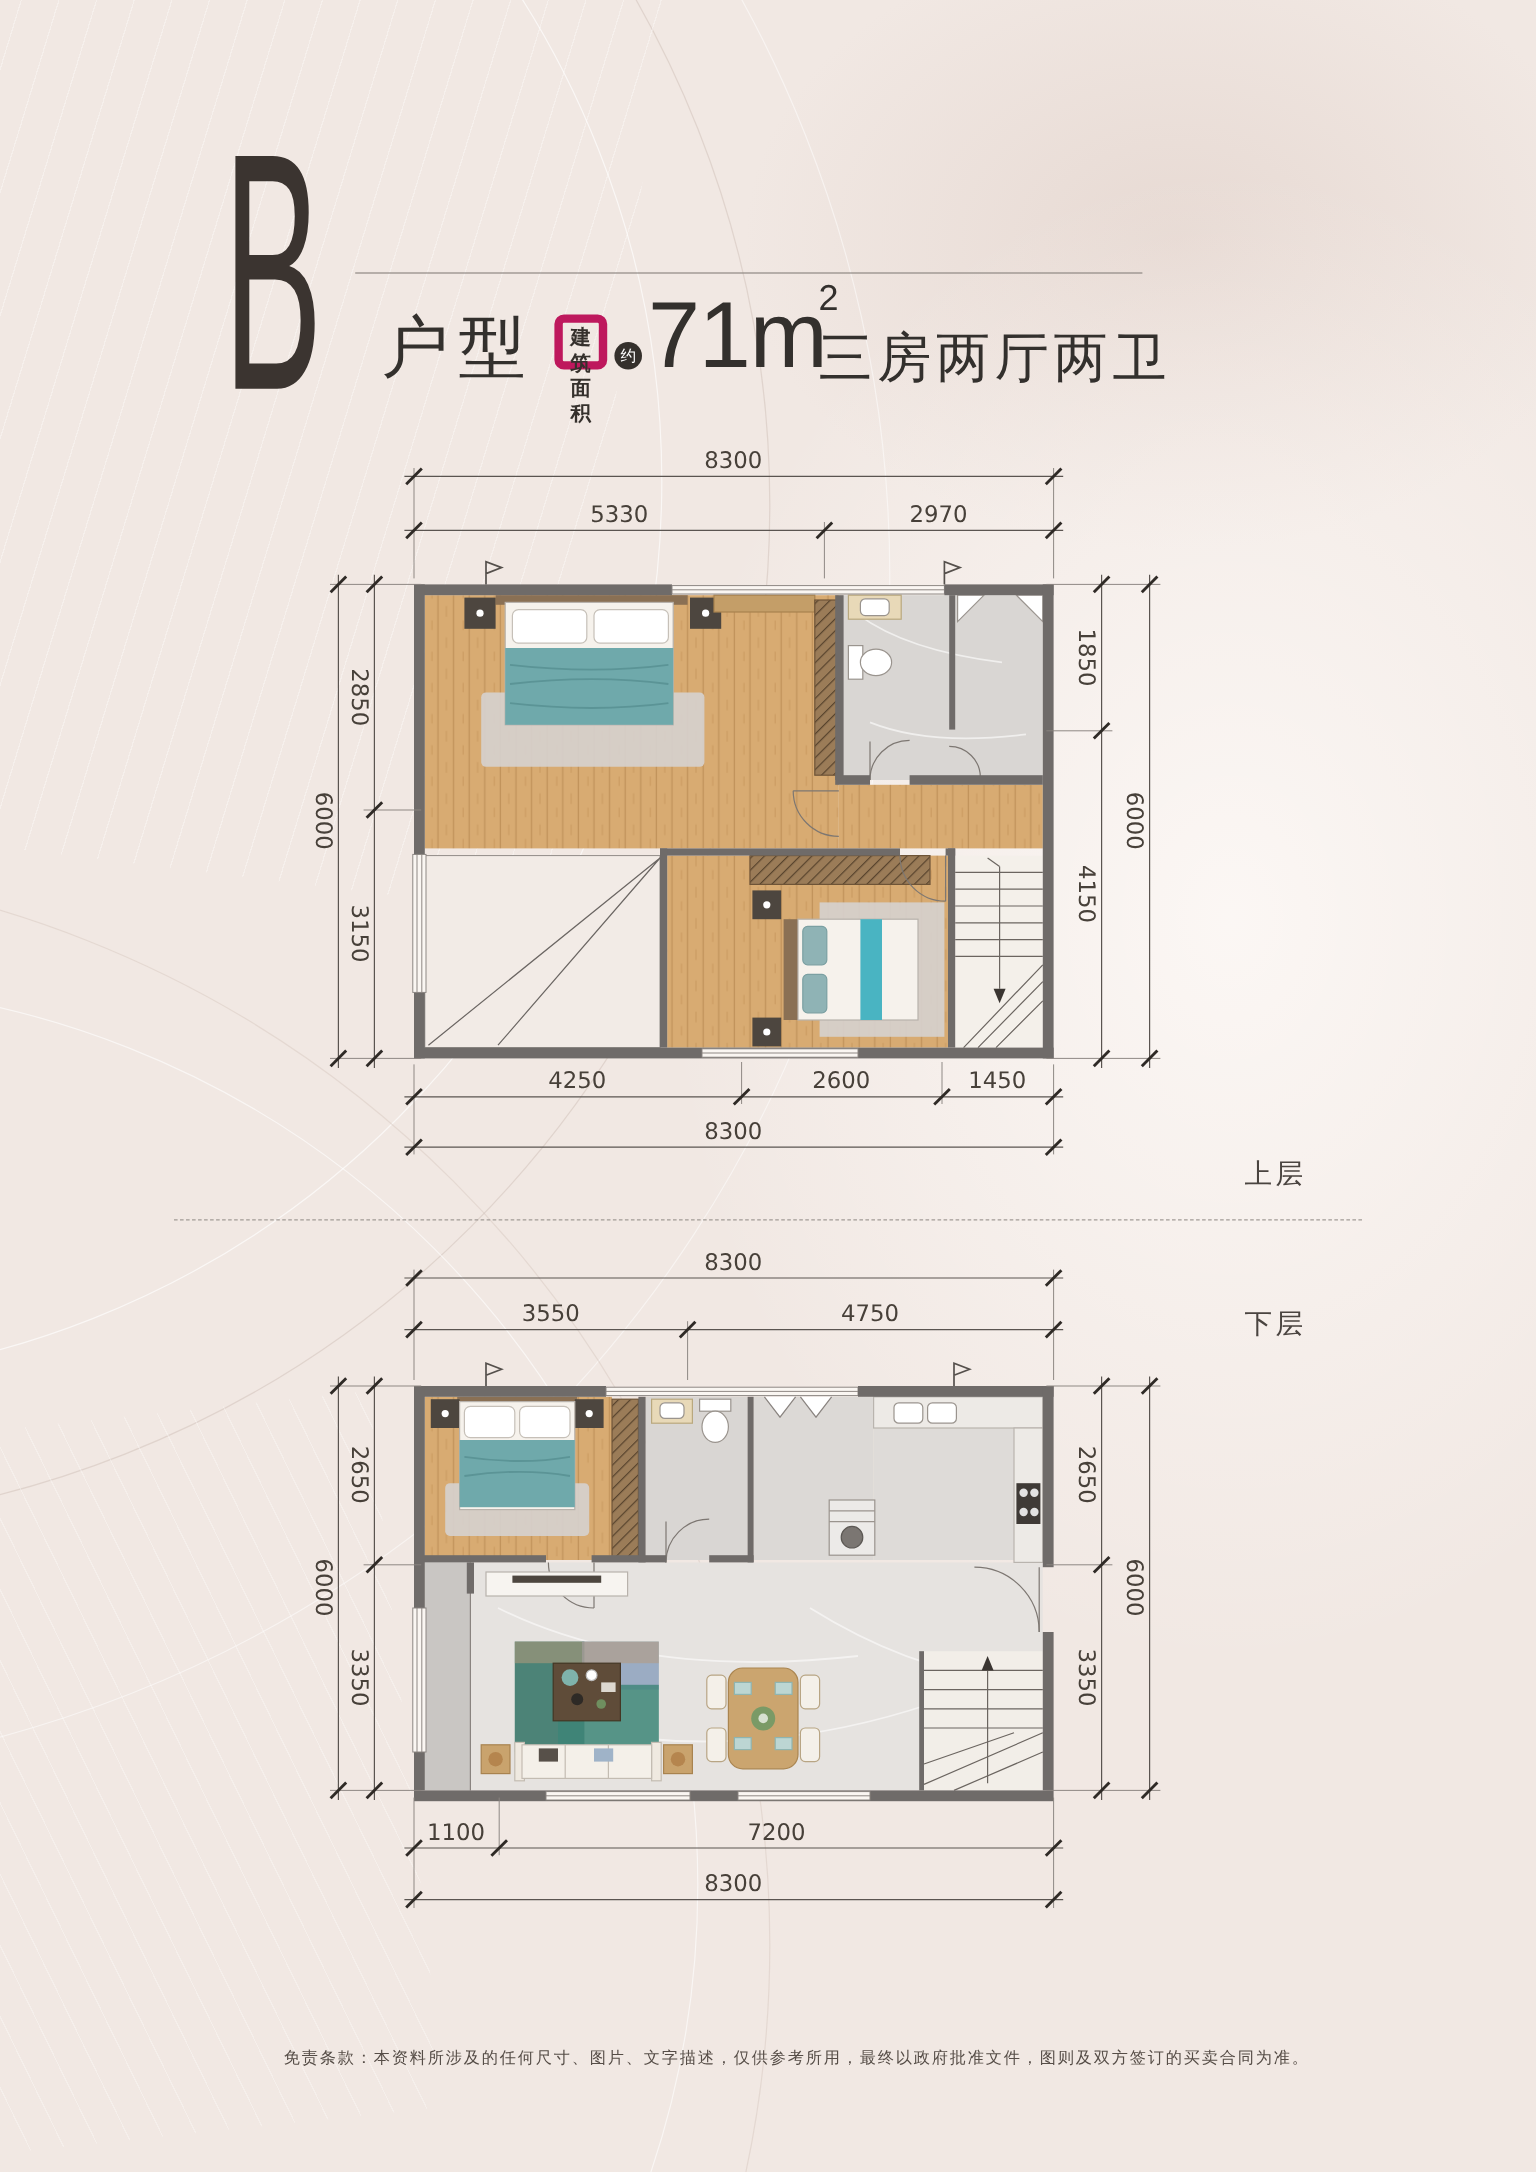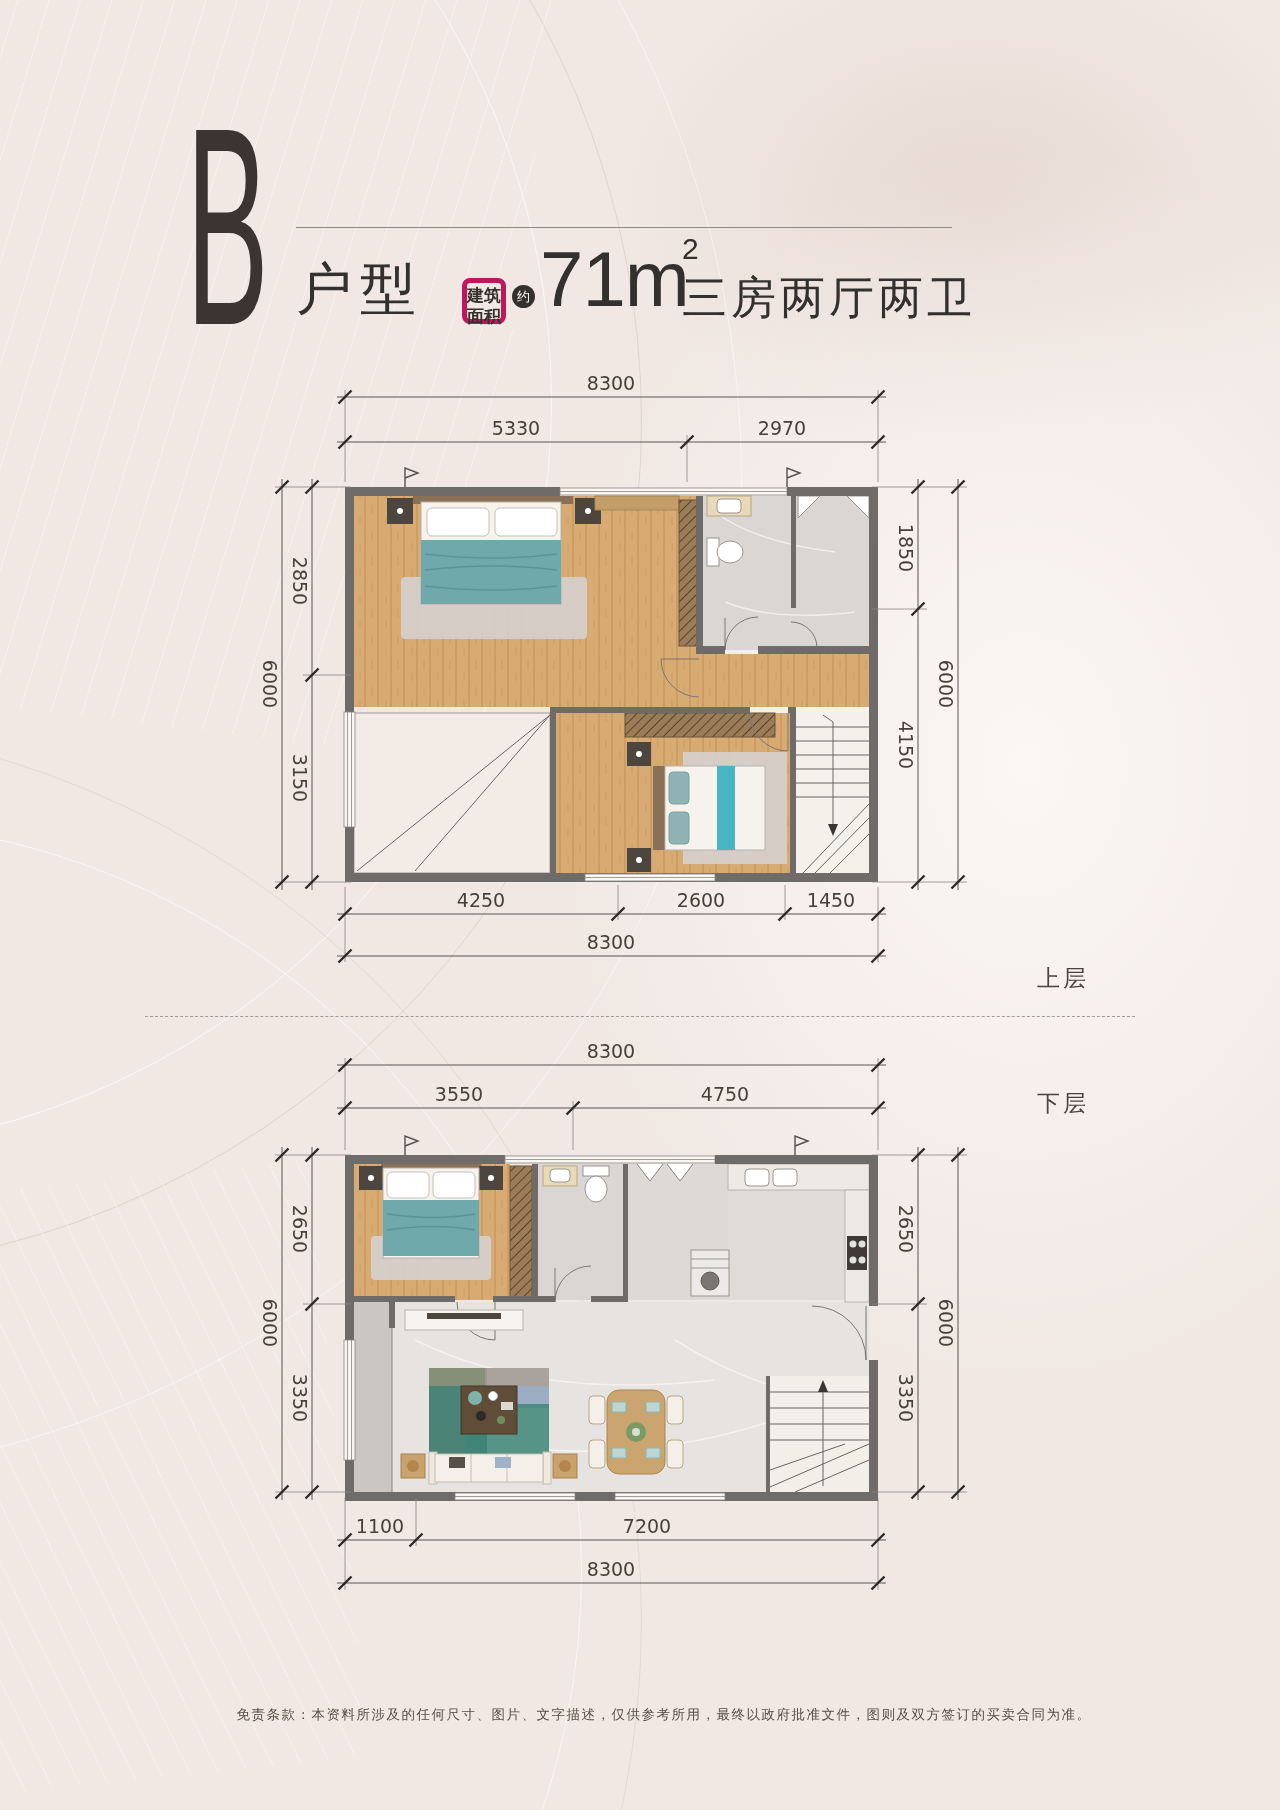--- a/index.html
+++ b/index.html
@@ -17,23 +17,23 @@
   .lines2{position:absolute;left:-90px;top:1180px;width:430px;height:600px;opacity:.5;transform:rotate(-6deg);
           background:repeating-linear-gradient(70deg,rgba(255,255,255,.6) 0 1px,rgba(255,255,255,0) 1px 26px);}
   .glow1{position:absolute;right:-220px;top:140px;width:950px;height:1250px;
          background:radial-gradient(closest-side,rgba(255,252,250,.75),rgba(255,252,250,0));}
   .shade1{position:absolute;left:620px;top:-60px;width:720px;height:520px;
           background:radial-gradient(closest-side,rgba(221,203,195,.5),rgba(221,203,195,0));}
   
   .unit-letter{position:absolute;left:186px;top:86px;font-size:282px;line-height:1;font-weight:200;
                color:#3b3430;transform:scaleX(.44);transform-origin:left top;letter-spacing:0;}
   .title-line{position:absolute;left:296px;top:227px;width:656px;height:1px;background:#8f8984;}
-  .unit-label{position:absolute;left:296px;top:252px;font-size:56px;font-weight:500;letter-spacing:8px;color:#33302d;}
-  .area-badge{position:absolute;left:462px;top:262px;width:44px;height:46px;border:5px solid #be185d;border-radius:8px;
-              font-size:17px;font-weight:600;line-height:21px;text-align:center;color:#35302c;padding-top:2px;box-sizing:border-box;margin-top:16px;}
+  .unit-label{position:absolute;left:318px;top:252px;font-size:56px;font-weight:500;letter-spacing:8px;color:#33302d;}
+  .area-badge{position:absolute;left:462px;top:262px;width:44px;height:46px;border:7px solid #be185d;border-radius:8px;
+              font-size:17px;font-weight:600;line-height:21px;text-align:center;color:#35302c;padding-top:2px;box-sizing:border-box;}
   .approx-circle{position:absolute;left:512px;top:285px;width:23px;height:23px;border-radius:50%;background:#35302c;
                  color:#fff;font-size:13px;line-height:23px;text-align:center;}
   .area-value{position:absolute;left:540px;top:234px;font-size:78px;font-weight:400;color:#33302d;letter-spacing:-1px;}
   .area-sup{position:absolute;left:682px;top:232px;font-size:30px;font-weight:500;color:#33302d;}
   .layout-text{position:absolute;left:682px;top:268px;font-size:45px;font-weight:500;letter-spacing:4px;color:#33302d;}
   
   .plan{position:absolute;}
   .plan-upper{left:255px;top:372px;}
   .plan-lower{left:255px;top:1040px;}
   .floor-label{position:absolute;font-size:23px;letter-spacing:3px;color:#4a4440;}

